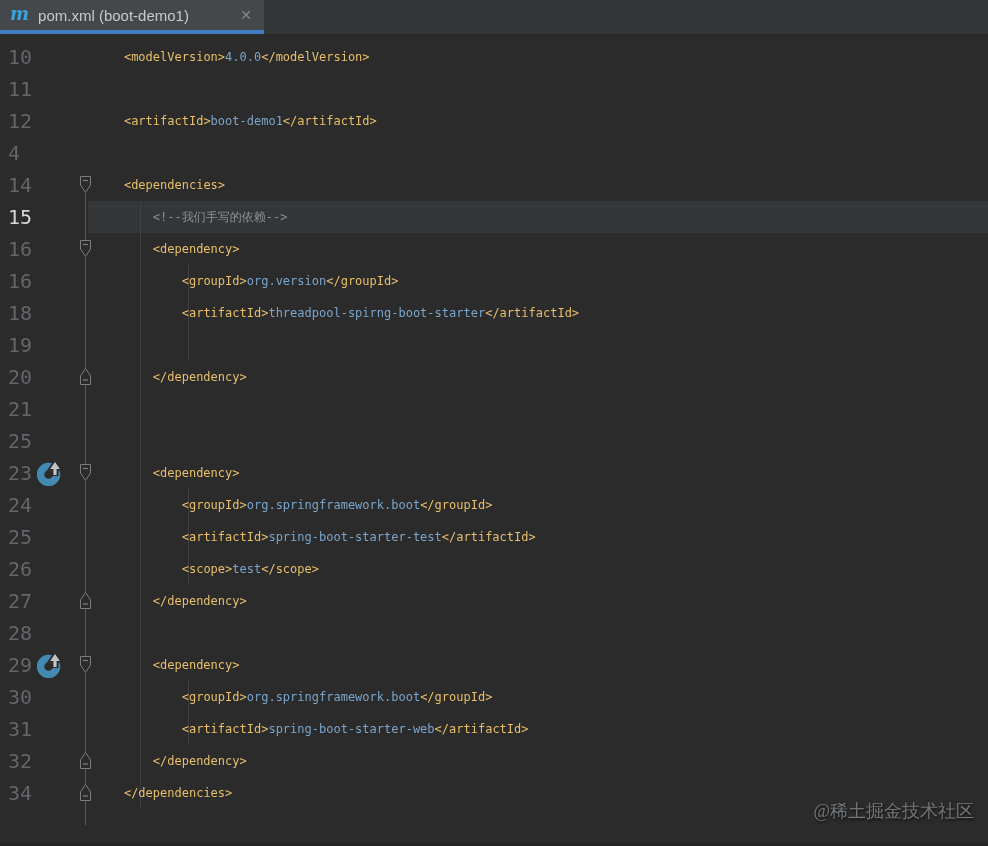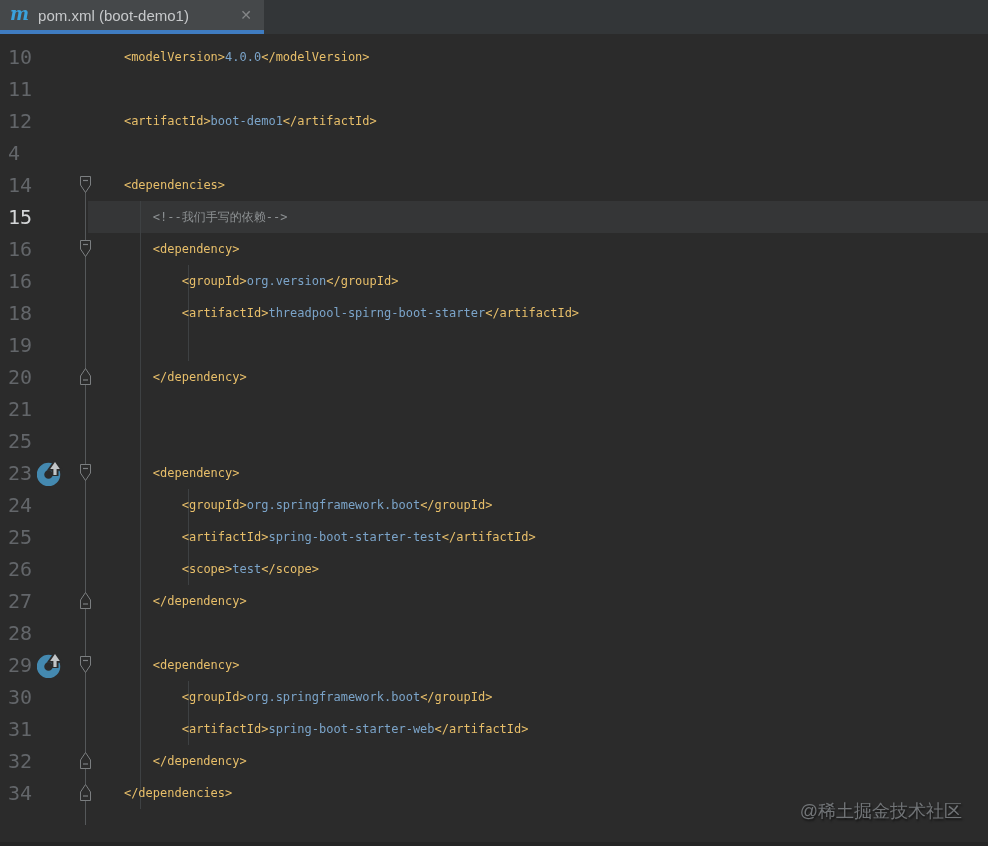--- a/index.html
+++ b/index.html
@@ -46,23 +46,24 @@
   .code {
     position:relative; z-index:3; white-space:pre; line-height:32px;
     font-family:"DejaVu Sans Mono","DejaVu Sans", monospace; font-size:12px;
     cursor:text;
   }
   .seg-tag { color:var(--tag); }
   .seg-text { color:var(--xmltext); }
   .seg-comment { color:var(--comment); }
 
   .watermark {
-    position:absolute; right:26px; top:765px; z-index:5;
+    position:absolute; right:14px; top:765px; z-index:5;
     font-size:18px; color:var(--watermark);
     text-shadow:1px 2px 2px rgba(0,0,0,0.55);
+    font-family:Liberation Serif, serif;
   }
   .bottom-strip { position:absolute; left:0; bottom:0; width:100%; height:4px; background:#252525; z-index:4; }
 </style>
 </head>
 <body>
 
 <div class="window">
 
   <div class="tabbar">
     <div class="tab">

